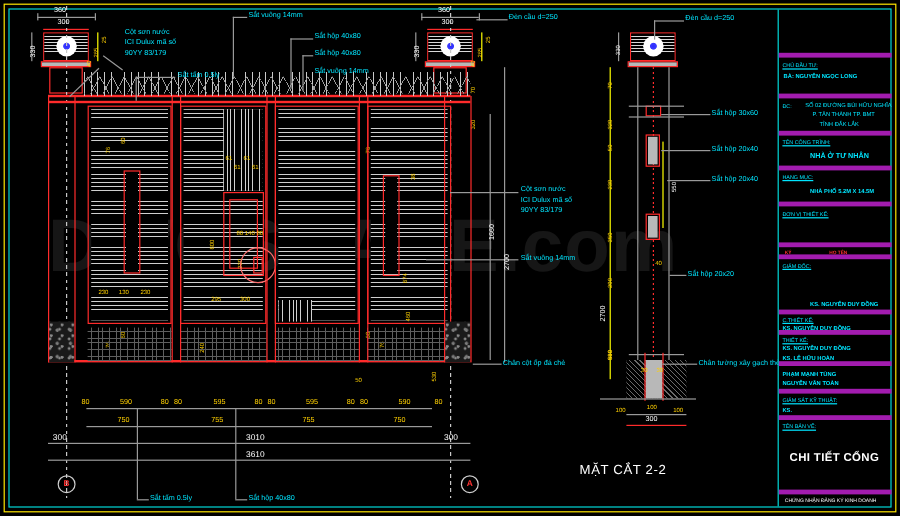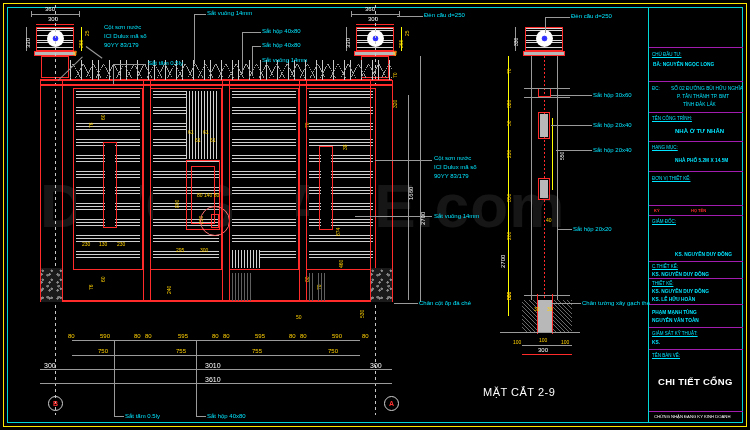--- a/index.html
+++ b/index.html
@@ -23,21 +23,21 @@
   .f7{font-size:7px;}
   .f11{font-size:11px;}
   .rot{transform-origin:0 0;transform:rotate(-90deg);}
 
   
   .sheet-out{position:absolute;left:3px;top:3px;width:744px;height:424px;border:1px solid #ffe600;box-sizing:border-box;}
   .sheet-in{position:absolute;left:7px;top:7px;width:736px;height:416px;border:1px solid #00d8d8;box-sizing:border-box;}
 
   
   .tb{position:absolute;left:648px;top:8px;width:94px;height:414px;border-left:1px solid #00d8d8;box-sizing:border-box;}
-  .tb-row{position:absolute;left:0;width:94px;border-bottom:1px solid #a21caf;box-sizing:border-box;}
+  .tb-row{position:absolute;left:0;width:94px;border-bottom:4px solid #a21caf;box-sizing:border-box;}
   .tb-lbl{position:absolute;left:3px;font-size:4.5px;color:#00e5ff;text-decoration:underline;white-space:nowrap;}
   .tb-val{position:absolute;font-size:4.8px;color:#00e5ff;font-weight:bold;white-space:nowrap;}
 
   
   .hatch-h{background:repeating-linear-gradient(to bottom,#d8d8d8 0px,#d8d8d8 .6px,#000 .6px,#000 2.4px);}
   .hatch-h2{background:repeating-linear-gradient(to bottom,#cfcfcf 0px,#cfcfcf .6px,#000 .6px,#000 3.2px);}
   .hatch-v{background:repeating-linear-gradient(to right,#d0d0d0 0px,#d0d0d0 .6px,#000 .6px,#000 3px);}
   .mesh{background:
      repeating-linear-gradient(to right,#5f5f5f 0px,#5f5f5f .5px,transparent .5px,transparent 3px),
      repeating-linear-gradient(to bottom,#5f5f5f 0px,#5f5f5f .5px,transparent .5px,transparent 3px);}
@@ -171,21 +171,21 @@
   <div class="txt f5 t-yel rot" style="left:507px;top:300px;">530</div>
   <div class="ln hl gray" style="left:500px;top:332px;width:80px;"></div>
 
   <div class="ln hl gray" style="left:522px;top:345px;width:50px;"></div>
   <div class="txt f5 t-yel" style="left:513px;top:340px;">100</div>
   <div class="txt f5 t-yel" style="left:539px;top:338px;">100</div>
   <div class="txt f5 t-yel" style="left:561px;top:340px;">100</div>
   <div class="ln hl red" style="left:522px;top:354px;width:50px;"></div>
   <div class="txt f6 t-wht" style="left:538px;top:347px;">300</div>
 
-  <div class="txt f11 t-wht" style="left:483px;top:387px;letter-spacing:.5px;">MẶT CẮT 2-9</div>
+  <div class="txt f11 t-wht" style="left:483px;top:387px;letter-spacing:.5px;">MẶT CẮT 2-2</div>
 
   <div class="ln hl red" style="left:40px;top:79px;width:352px;height:2px;"></div>
 
   <div style="position:absolute;left:70px;top:60px;width:322px;height:20px;
        background:repeating-linear-gradient(to right,#c9c9c9 0px,#c9c9c9 .7px,transparent .7px,transparent 5.6px);"></div>
 
   <div style="position:absolute;left:70px;top:64px;width:322px;height:14px;
        background:
        repeating-linear-gradient(62deg,#9c9c9c 0px,#9c9c9c .7px,transparent .7px,transparent 9px),
        repeating-linear-gradient(-62deg,#9c9c9c 0px,#9c9c9c .7px,transparent .7px,transparent 9px);"></div>

